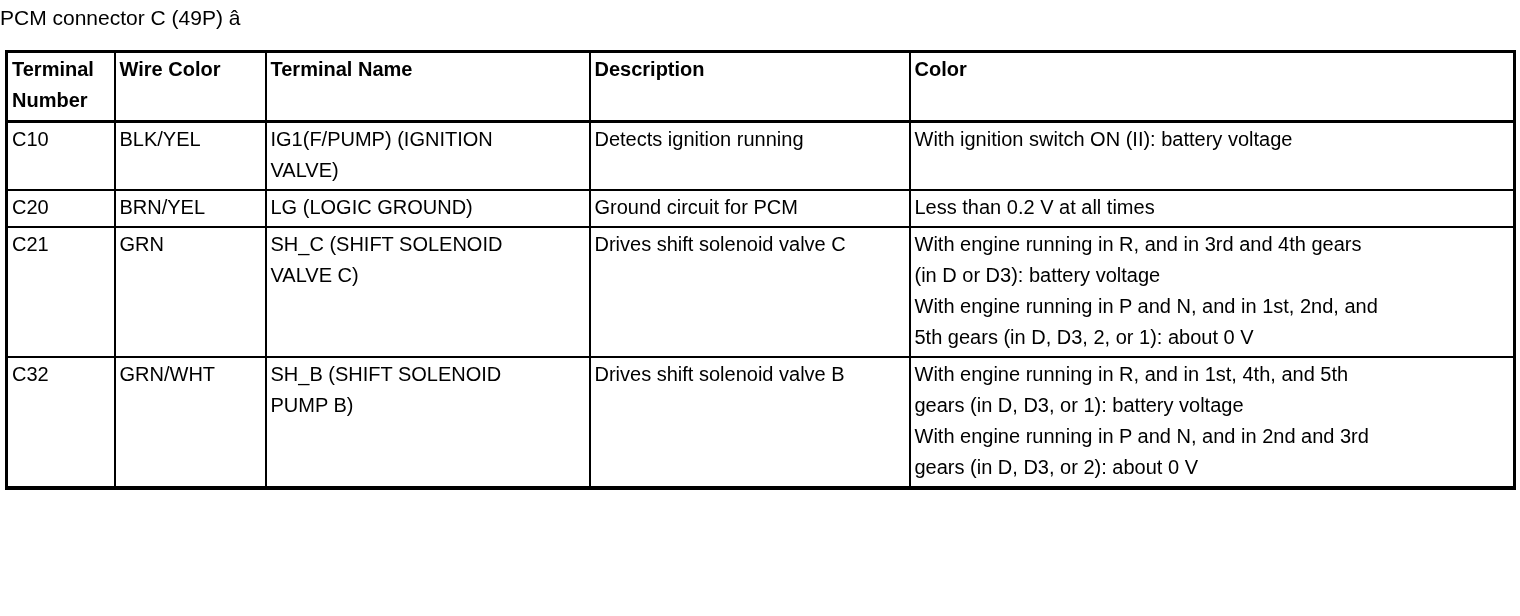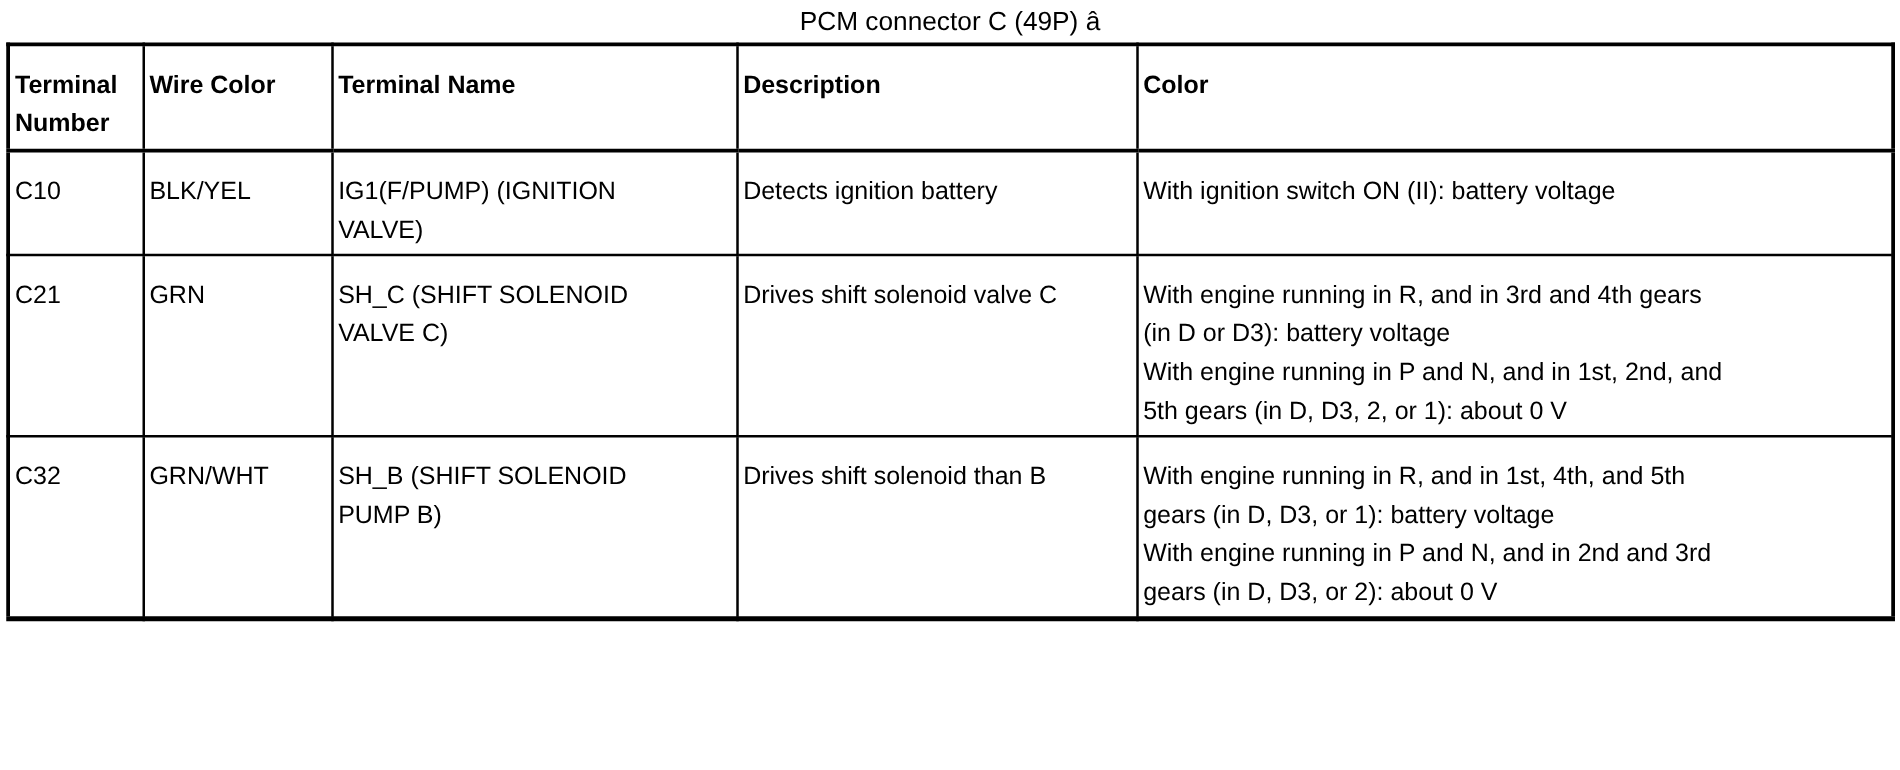--- a/index.html
+++ b/index.html
@@ -8,44 +8,44 @@
     background: #ffffff;
   }
   body {
     width: 1520px;
     height: 616px;
     color: #000000;
     font-family: "Liberation Sans", "DejaVu Sans", sans-serif;
     overflow: hidden;
   }
   .page-title {
-    text-align: center;
+    text-align: left;
     font-size: 21px;
     line-height: 26px;
     padding-top: 5px;
-    padding-bottom: 3px;
+    padding-bottom: 19px;
     white-space: pre;
   }
   table.pinout {
     border-collapse: collapse;
     table-layout: fixed;
     margin-left: 5px;
     width: 1508px;
     border: 3px solid #000000;
     border-bottom-width: 4px;
   }
   col.c-terminal   { width: 108px; }
   col.c-wire       { width: 151px; }
   col.c-name       { width: 324px; }
   col.c-desc       { width: 320px; }
   col.c-signal     { width: 605px; }
   th, td {
     border: 2px solid #000000;
     vertical-align: top;
-    padding: 16px 3px 3px 4px;
+    padding: 1px 3px 3px 4px;
     font-size: 20px;
     line-height: 31px;
     white-space: pre-line;
     word-wrap: break-word;
     overflow: hidden;
     text-align: left;
   }
   th {
     font-weight: bold;
     border-bottom-width: 3px;
@@ -77,40 +77,47 @@
           <th>Description</th>
           <th>Color</th>
         </tr>
     </thead>
     <tbody>
         <tr>
           <td>C10</td>
           <td>BLK/YEL</td>
           <td>IG1(F/PUMP) (IGNITION
 VALVE)</td>
-          <td>Detects ignition battery</td>
+          <td>Detects ignition running</td>
           <td>With ignition switch ON (II): battery voltage</td>
+        </tr>
+        <tr>
+          <td>C20</td>
+          <td>BRN/YEL</td>
+          <td>LG (LOGIC GROUND)</td>
+          <td>Ground circuit for PCM</td>
+          <td>Less than 0.2 V at all times</td>
         </tr>
         <tr>
           <td>C21</td>
           <td>GRN</td>
           <td>SH_C (SHIFT SOLENOID
 VALVE C)</td>
           <td>Drives shift solenoid valve C</td>
           <td>With engine running in R, and in 3rd and 4th gears
 (in D or D3): battery voltage
 With engine running in P and N, and in 1st, 2nd, and
 5th gears (in D, D3, 2, or 1): about 0 V</td>
         </tr>
         <tr>
           <td>C32</td>
           <td>GRN/WHT</td>
           <td>SH_B (SHIFT SOLENOID
 PUMP B)</td>
-          <td>Drives shift solenoid than B</td>
+          <td>Drives shift solenoid valve B</td>
           <td>With engine running in R, and in 1st, 4th, and 5th
 gears (in D, D3, or 1): battery voltage
 With engine running in P and N, and in 2nd and 3rd
 gears (in D, D3, or 2): about 0 V</td>
         </tr>
       </tbody>
   </table>
 </div>
 
 </body></html>

